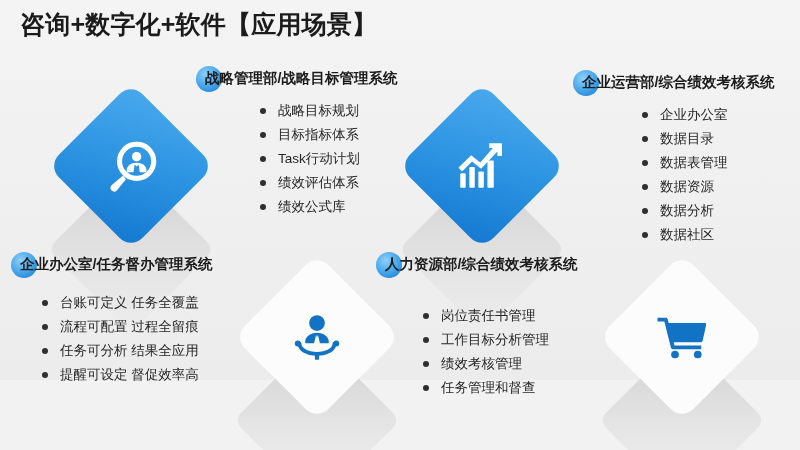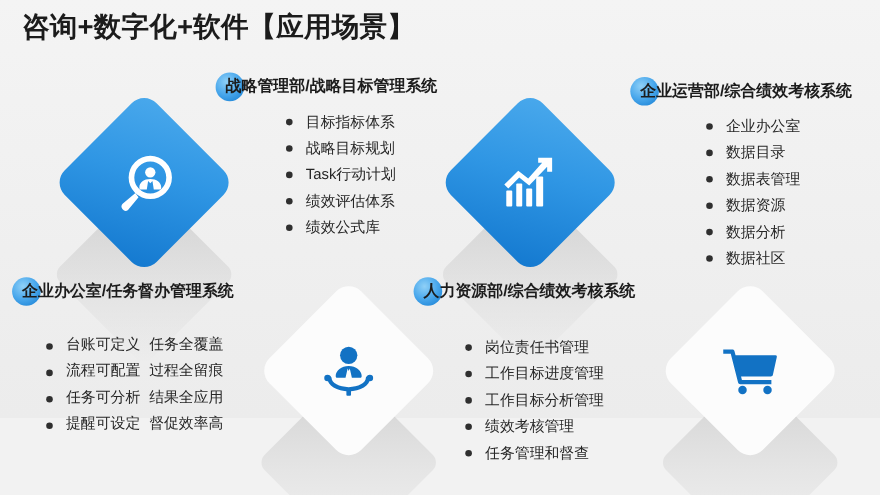--- a/index.html
+++ b/index.html
@@ -167,22 +167,22 @@
       </div>
     </div>
   </div>
 
   <div class="section" style="left:203px; top:69px;">
     <div class="sec-heading">
       <span class="heading-dot"></span>
       <span>战略管理部/战略目标管理系统</span>
     </div>
     <ul class="sec-list" style="padding-left:55px;">
+      <li>战略目标规划</li>
       <li>目标指标体系</li>
-      <li>战略目标规划</li>
       <li>Task行动计划</li>
       <li>绩效评估体系</li>
       <li>绩效公式库</li>
     </ul>
   </div>
 
   <div class="section" style="left:580px; top:73px;">
     <div class="sec-heading">
       <span class="heading-dot"></span>
       <span>企业运营部/综合绩效考核系统</span>
@@ -195,35 +195,34 @@
       <li>数据分析</li>
       <li>数据社区</li>
     </ul>
   </div>
 
   <div class="section" style="left:18px; top:255px;">
     <div class="sec-heading">
       <span class="heading-dot"></span>
       <span>企业办公室/任务督办管理系统</span>
     </div>
-    <ul class="sec-list" style="padding-left:22px; margin-top:29px;font-family:Liberation Mono, monospace;">
+    <ul class="sec-list" style="padding-left:22px; margin-top:17px;">
       <li>台账可定义 任务全覆盖</li>
       <li>流程可配置 过程全留痕</li>
       <li>任务可分析 结果全应用</li>
       <li>提醒可设定 督促效率高</li>
     </ul>
   </div>
 
   <div class="section" style="left:383px; top:255px;">
     <div class="sec-heading">
       <span class="heading-dot"></span>
       <span>人力资源部/综合绩效考核系统</span>
     </div>
     <ul class="sec-list" style="padding-left:38px; margin-top:30px;">
       <li>岗位责任书管理</li>
-      <li>工作目标进度管理</li>
       <li>工作目标分析管理</li>
       <li>绩效考核管理</li>
       <li>任务管理和督查</li>
     </ul>
   </div>
 
 </div>
 
 </body></html>

